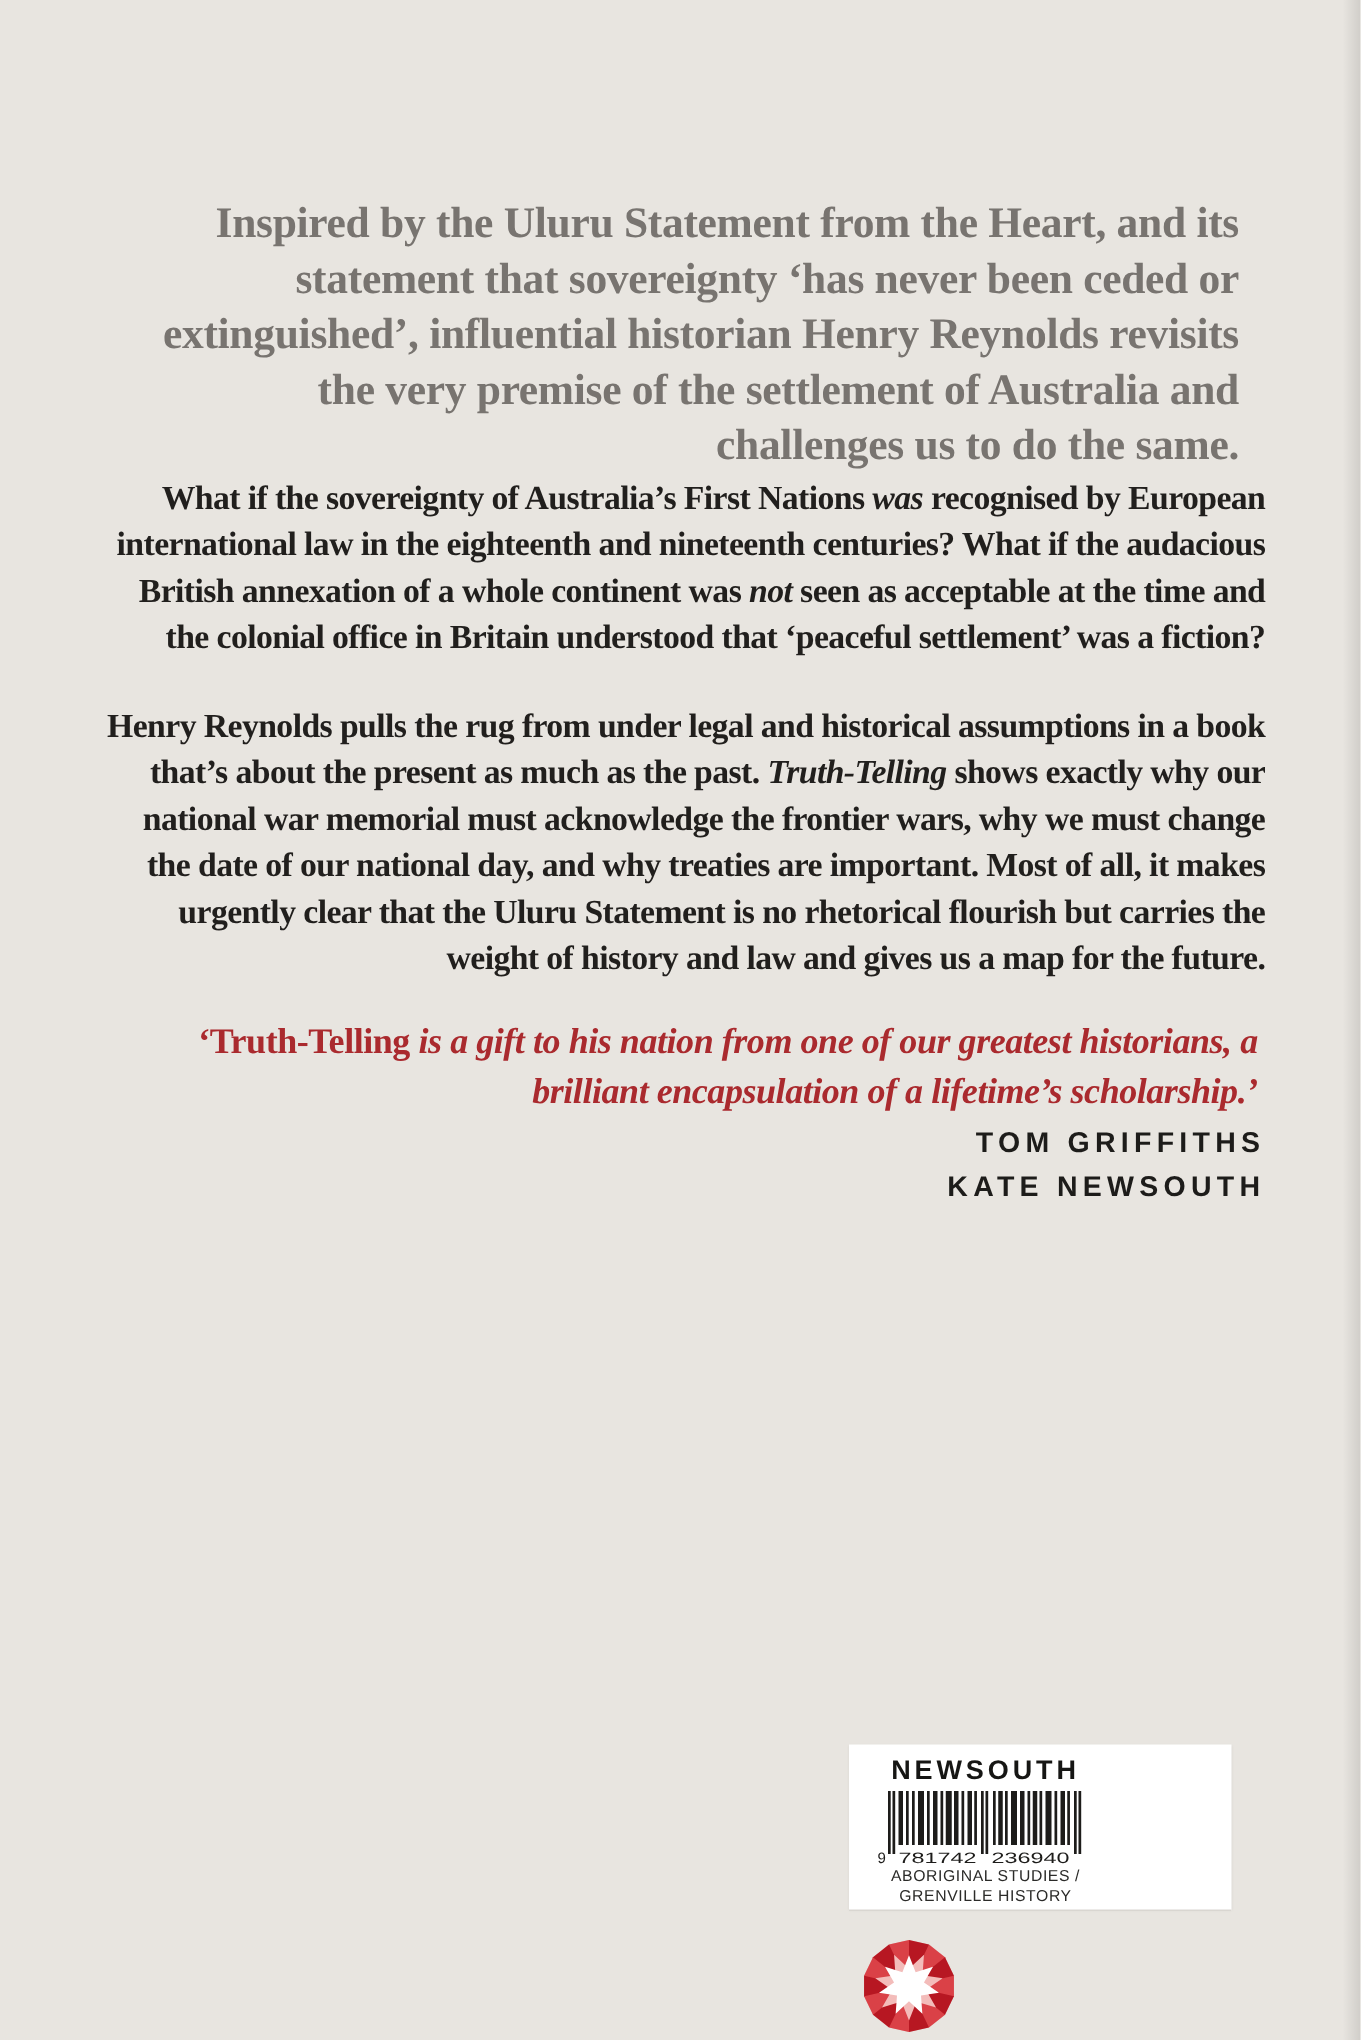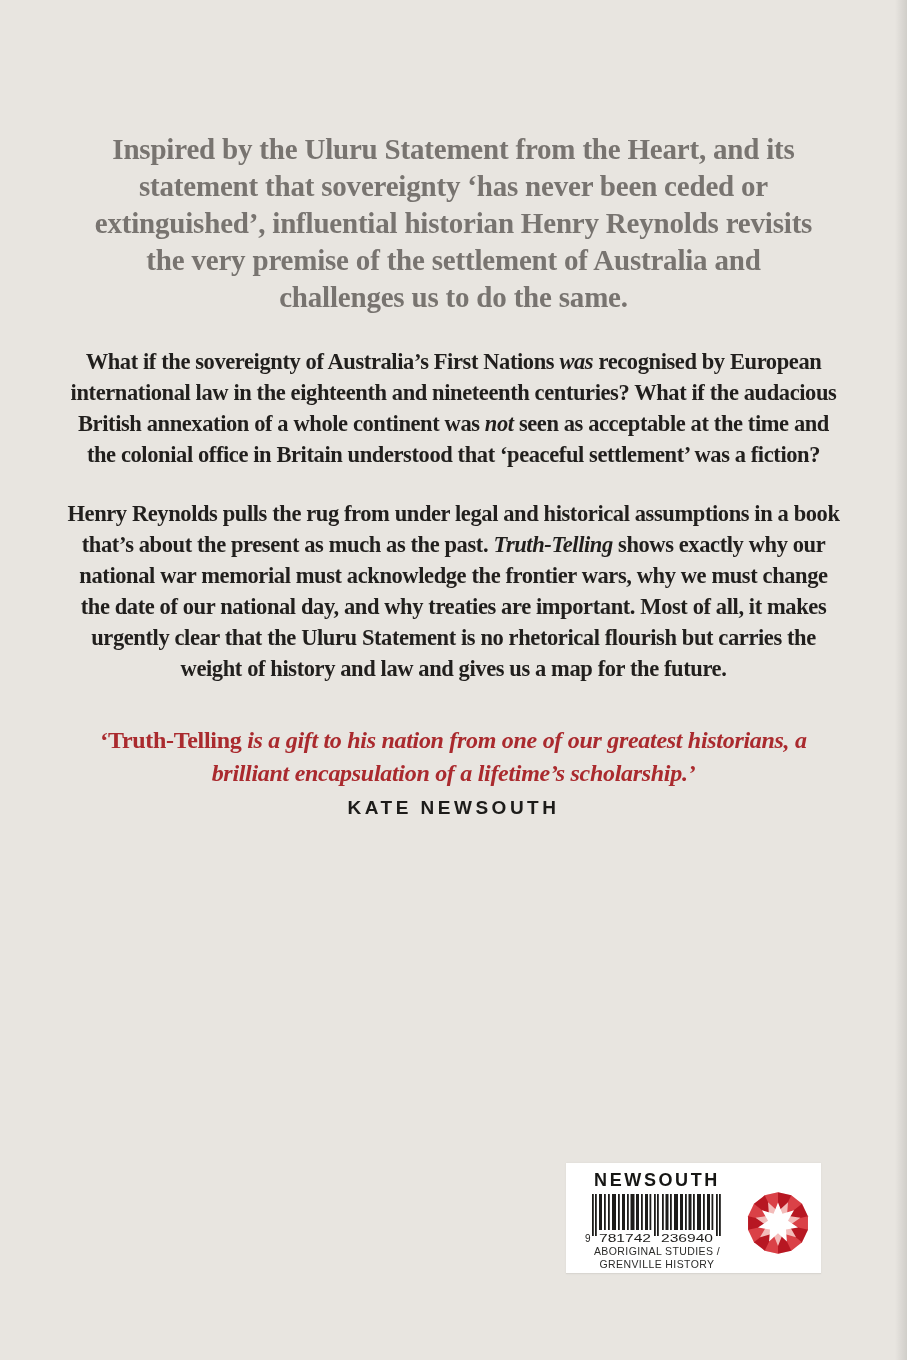--- a/index.html
+++ b/index.html
@@ -9,55 +9,55 @@
     background:#e8e5e0;
     overflow:hidden;
     font-family:"Liberation Serif", serif;
   }
   .edge-shade{
     position:absolute;top:0;right:0;width:12px;height:100%;
     background:linear-gradient(to right, rgba(0,0,0,0), rgba(0,0,0,0.10));
     pointer-events:none;
   }
   .content{
-    width:780px;margin:0 auto;text-align:center;
+    width:780px;margin:0 auto;text-align:right;
   }
   .headline{
     margin:131px auto 0;
     width:745px;
     color:#787470;
     font-weight:700;
     font-size:29px;
     line-height:37px;
     letter-spacing:-0.2px;
   }
   .body-para{
     margin:0 auto;
     width:780px;
     color:#211f1d;
     font-weight:700;
     font-size:22.5px;
     line-height:31px;
     letter-spacing:-0.4px;
   }
-  .body-para.first{margin-top:30px;}
+  .body-para.first{}
   .body-para.second{margin-top:28px;}
   .it{font-style:italic;}
   .quote{
     margin:0 auto;
     width:770px;
     color:#aa2a2e;
     font-weight:700;
     font-style:italic;
     font-size:24px;
     line-height:33px;
     letter-spacing:-0.3px;
   }
   .quote .rm{font-style:normal;}
-  .quote.q1{margin-top:40px;}
+  .quote.q1{margin-top:25px;}
   .quote.q2{margin-top:27px;}
   .quote.q3{margin-top:36px;}
   .attrib{
     margin:7px auto 0;
     color:#1d1c1a;
     font-family:"Liberation Sans", sans-serif;
     font-weight:700;
     font-size:19px;
     letter-spacing:3.5px;
   }
@@ -67,20 +67,21 @@
     left:566px;top:1163px;
     width:255px;
     background:#ffffff;
     box-shadow:0 0 2px rgba(0,0,0,0.06);
   }
   .pub-main{
     display:flex;
     align-items:flex-start;
     padding:7px 6px 6px 8px;
     height:97px;
+    flex-direction:column;
   }
   .pub-left{
     width:166px;
     text-align:center;
     font-family:"Liberation Sans", sans-serif;
     color:#1d1c1a;
   }
   .pub-name{
     font-weight:700;
     font-size:18px;
@@ -120,20 +121,21 @@
 
   <div class="content">
 
     <div class="headline">Inspired by the Uluru Statement from the Heart, and its statement that sovereignty ‘has never been ceded or extinguished’, influential historian Henry Reynolds revisits the very premise of the settlement of Australia and challenges us to do the same.</div>
 
     <p class="body-para first"><span>What if the sovereignty of Australia’s First Nations </span><span class="it">was</span><span> recognised by European international law in the eighteenth and nineteenth centuries? What if the audacious British annexation of a whole continent was </span><span class="it">not</span><span> seen as acceptable at the time and the colonial office in Britain understood that ‘peaceful settlement’ was a fiction?</span></p>
 
     <p class="body-para second"><span>Henry Reynolds pulls the rug from under legal and historical assumptions in a book that’s about the present as much as the past. </span><span class="it">Truth-Telling</span><span> shows exactly why our national war memorial must acknowledge the frontier wars, why we must change the date of our national day, and why treaties are important. Most of all, it makes urgently clear that the Uluru Statement is no rhetorical flourish but carries the weight of history and law and gives us a map for the future.</span></p>
 
     <div class="quote q1"><span class="rm">‘Truth-Telling</span><span> is a gift to his nation from one of our greatest historians, a brilliant encapsulation of a lifetime’s scholarship.’</span></div>
+    <div class="attrib">TOM GRIFFITHS</div>
 
 
     <div class="attrib">KATE NEWSOUTH</div>
 
   </div>
 
   <div class="pubbox">
     <div class="pub-main">
       <div class="pub-left">
         <div class="pub-name">NEWSOUTH</div>

